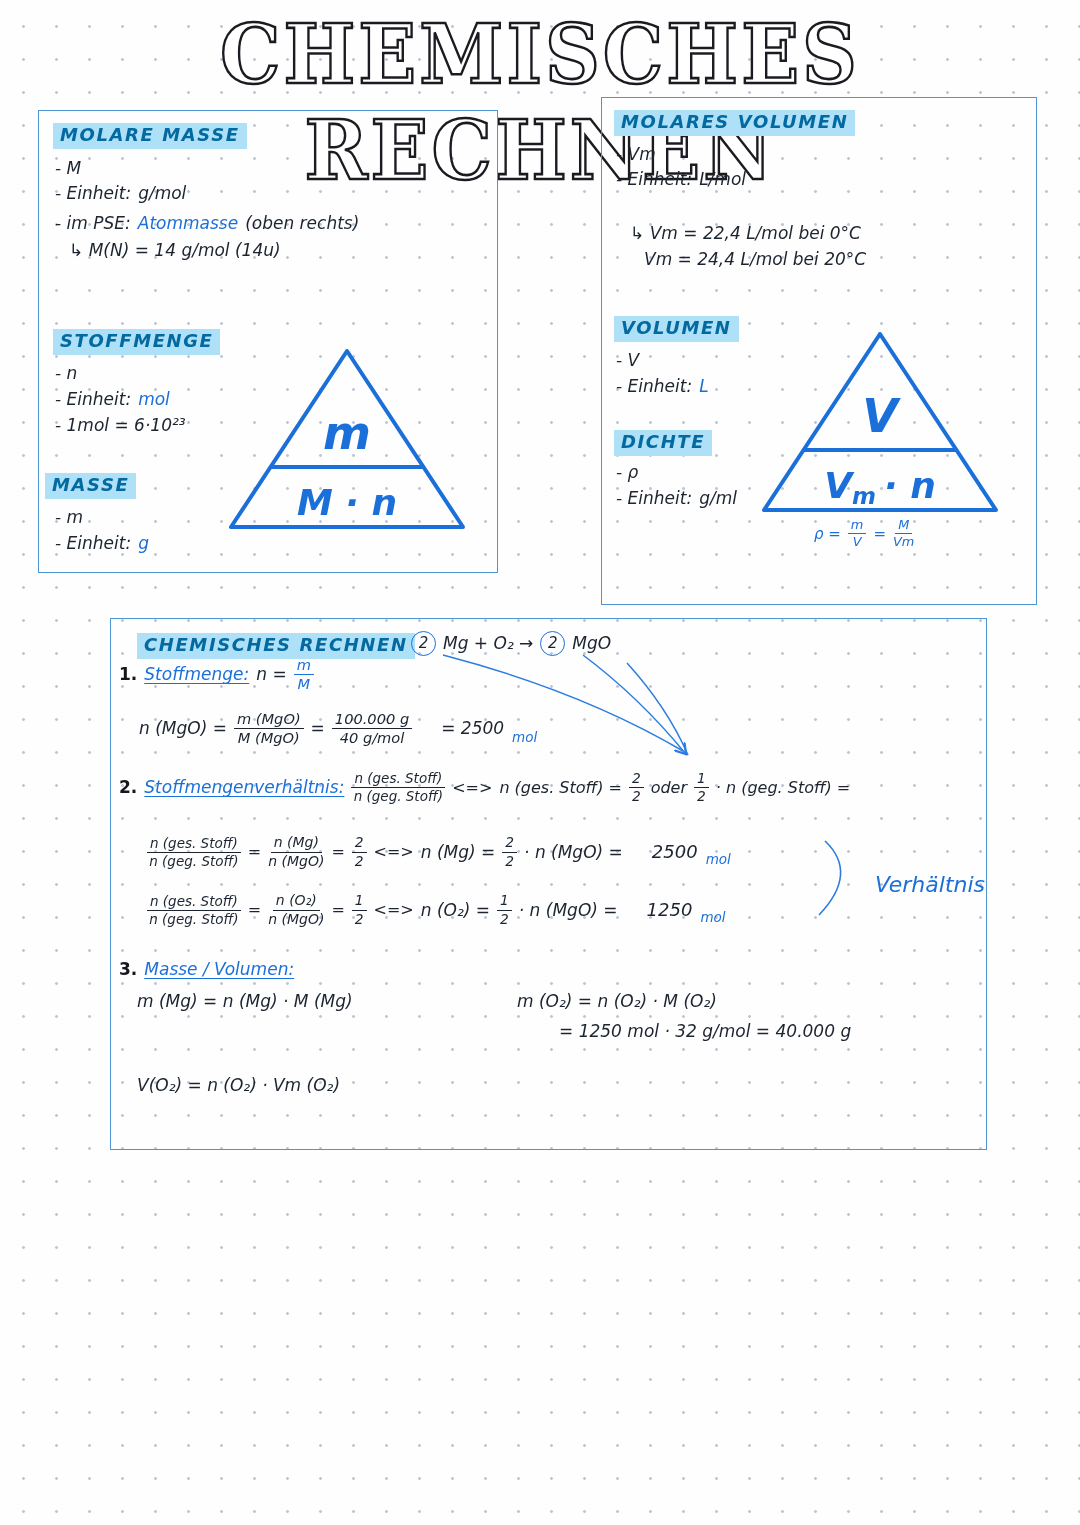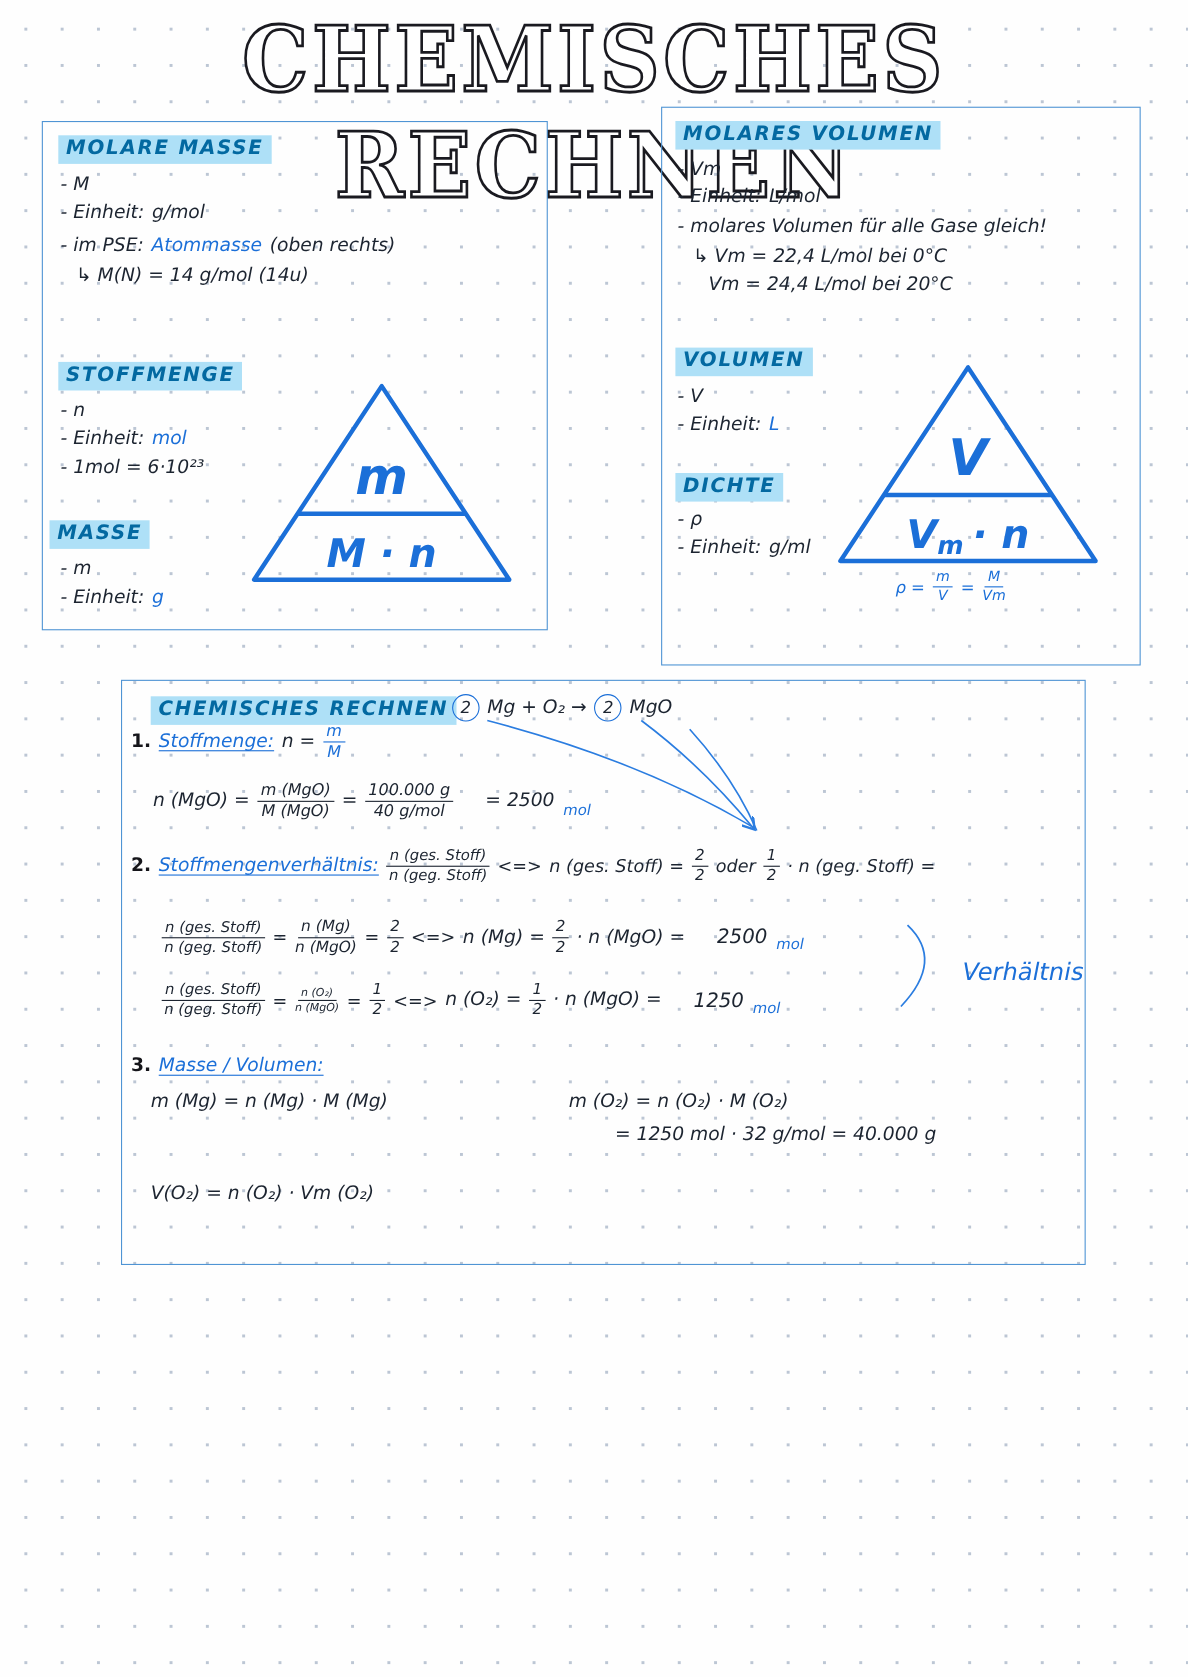--- a/index.html
+++ b/index.html
@@ -84,21 +84,20 @@
 
   <section class="box" style="left:601px;top:97px;width:436px;height:508px">
     <div class="line" style="top:12px;left:12px">
       <span class="hl sec-h">MOLARES VOLUMEN</span>
     </div>
     <div class="line" style="top:46px;left:14px">- Vm</div>
     <div class="line" style="top:71px;left:14px">
       <span>- Einheit:</span>
       <span>L/mol</span>
     </div>
-    <div class="line" style="top:98px;left:14px">- molares Volumen für alle Gase gleich!</div>
     <div class="line" style="top:125px;left:28px">↳ Vm = 22,4 L/mol bei 0°C</div>
     <div class="line" style="top:151px;left:42px">Vm = 24,4 L/mol bei 20°C</div>
 
     <div class="line" style="top:218px;left:12px">
       <span class="hl sec-h">VOLUMEN</span>
     </div>
     <div class="line" style="top:252px;left:14px">- V</div>
     <div class="line" style="top:278px;left:14px">
       <span>- Einheit:</span>
       <span class="b">L</span>
@@ -218,21 +217,21 @@
       <span class="gap-l" style="font-size:18px">2500</span>
       <span class="unit">mol</span>
     </div>
 
     <div class="line" style="top:274px;left:36px;font-size:16px">
       <span class="frac" style="font-size:13.5px">
         <span class="num">n (ges. Stoff)</span>
         <span class="den">n (geg. Stoff)</span>
       </span>
       <span>=</span>
-      <span class="frac" style="font-size:10px">
+      <span class="frac" style="font-size:14px">
         <span class="num">n (O₂)</span>
         <span class="den">n (MgO)</span>
       </span>
       <span>=</span>
       <span class="frac">
         <span class="num">1</span>
         <span class="den">2</span>
       </span>
       <span>&lt;=&gt;</span>
       <span style="font-size:17px">n (O₂) =</span>

